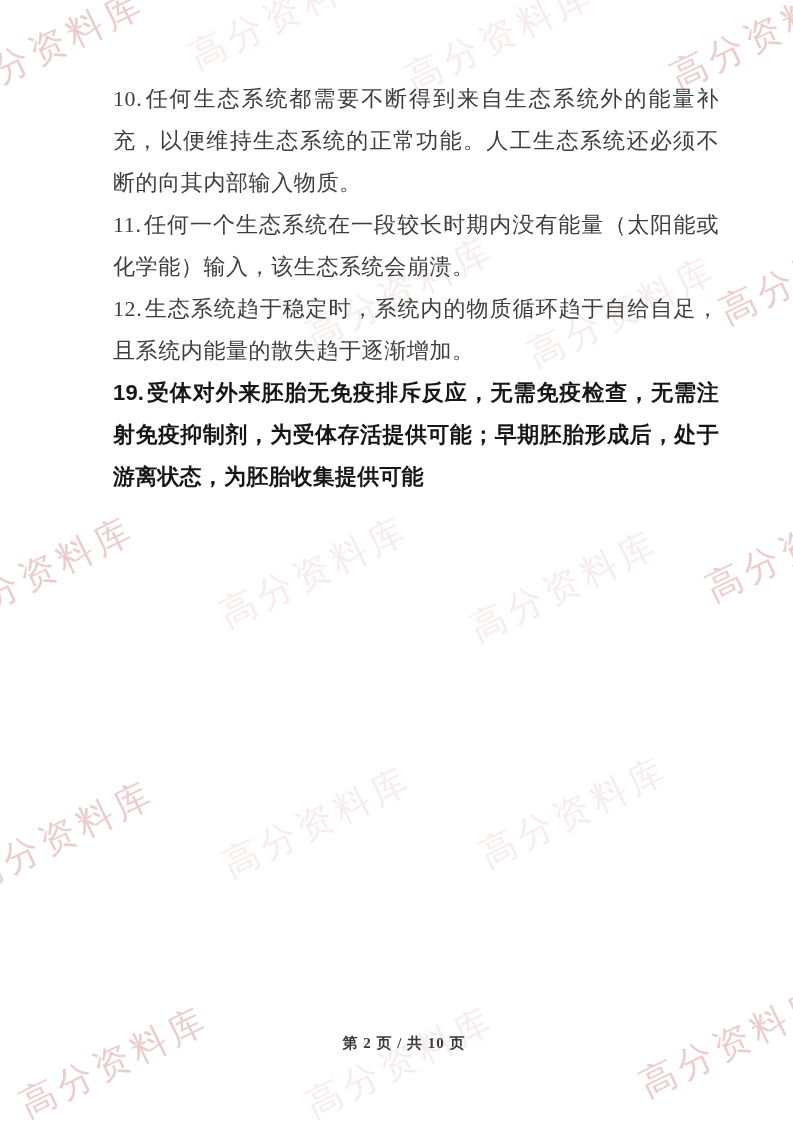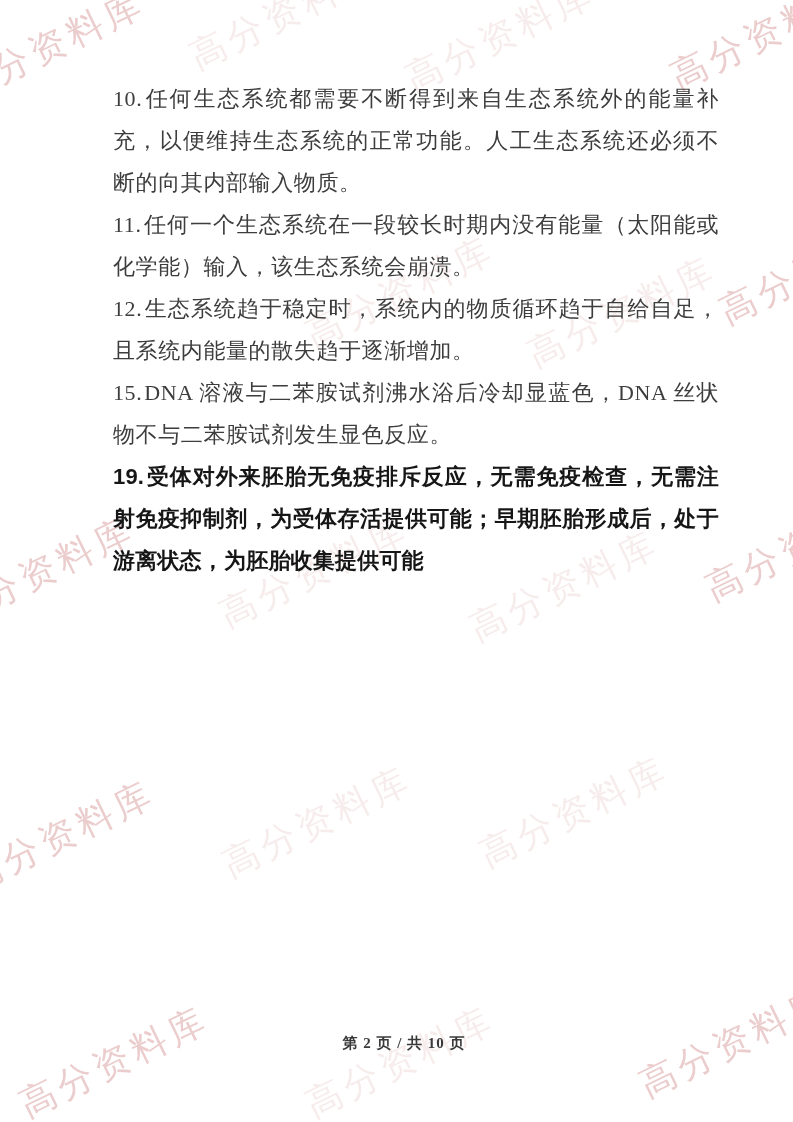--- a/index.html
+++ b/index.html
@@ -92,21 +92,20 @@
       <span class="wm faint" style="left: 462px; top: 562px;">高分资料库</span>
       <span class="wm faint" style="left: 215px; top: 798px;">高分资料库</span>
       <span class="wm faint" style="left: 472px; top: 788px;">高分资料库</span>
       <span class="wm faint" style="left: 298px; top: 1038px;">高分资料库</span>
     </div>
 
   <div class="content">
     <p class="note"><span class="num">10.</span><span>任何生态系统都需要不断得到来自生态系统外的能量补充，以便维持生态系统的正常功能。人工生态系统还必须不断的向其内部输入物质。</span></p>
     <p class="note"><span class="num">11.</span><span>任何一个生态系统在一段较长时期内没有能量（太阳能或化学能）输入，该生态系统会崩溃。</span></p>
     <p class="note"><span class="num">12.</span><span>生态系统趋于稳定时，系统内的物质循环趋于自给自足，且系统内能量的散失趋于逐渐增加。</span></p>
-    <p class="note"><span class="num">15.</span><span>DNA 溶液与二苯胺试剂沸水浴后冷却显蓝色，DNA 丝状物不与二苯胺试剂发生显色反应。</span></p>
     <p class="note bold"><span class="num">19.</span><span>受体对外来胚胎无免疫排斥反应，无需免疫检查，无需注射免疫抑制剂，为受体存活提供可能；早期胚胎形成后，处于游离状态，为胚胎收集提供可能</span></p>
   </div>
 
   <div class="page-footer">
     <span>第 2 页 / 共 10 页</span>
   </div>
 
 </div>
 
 </body></html>

